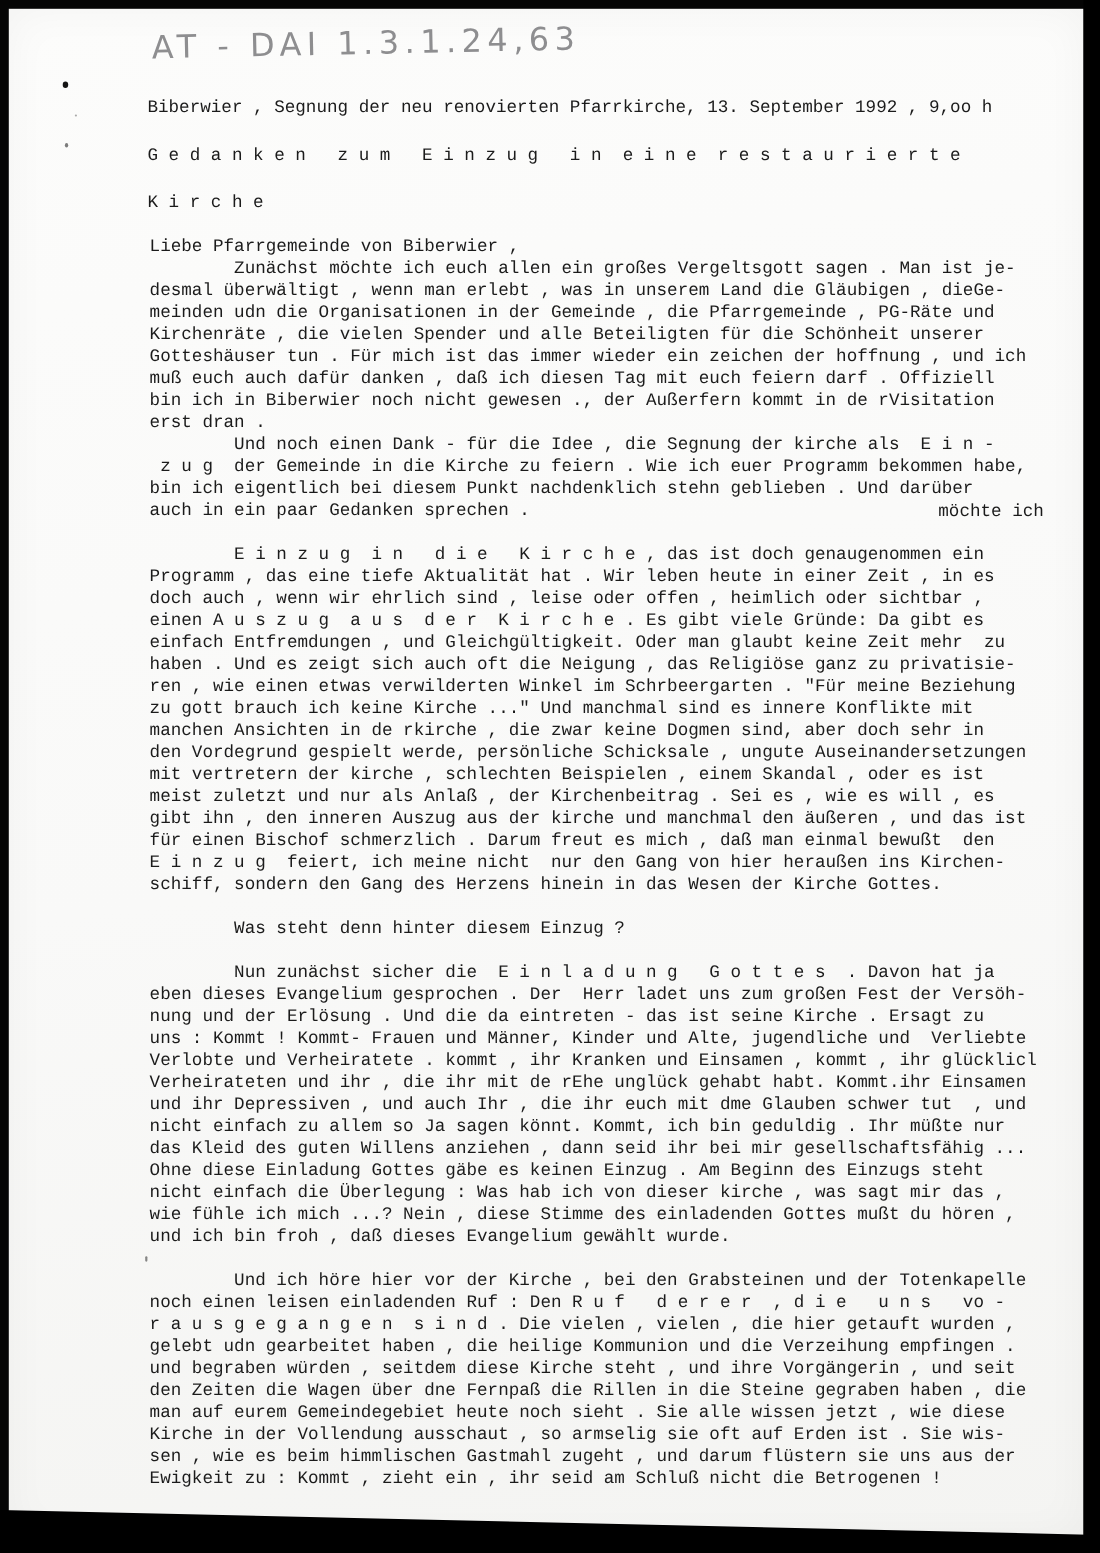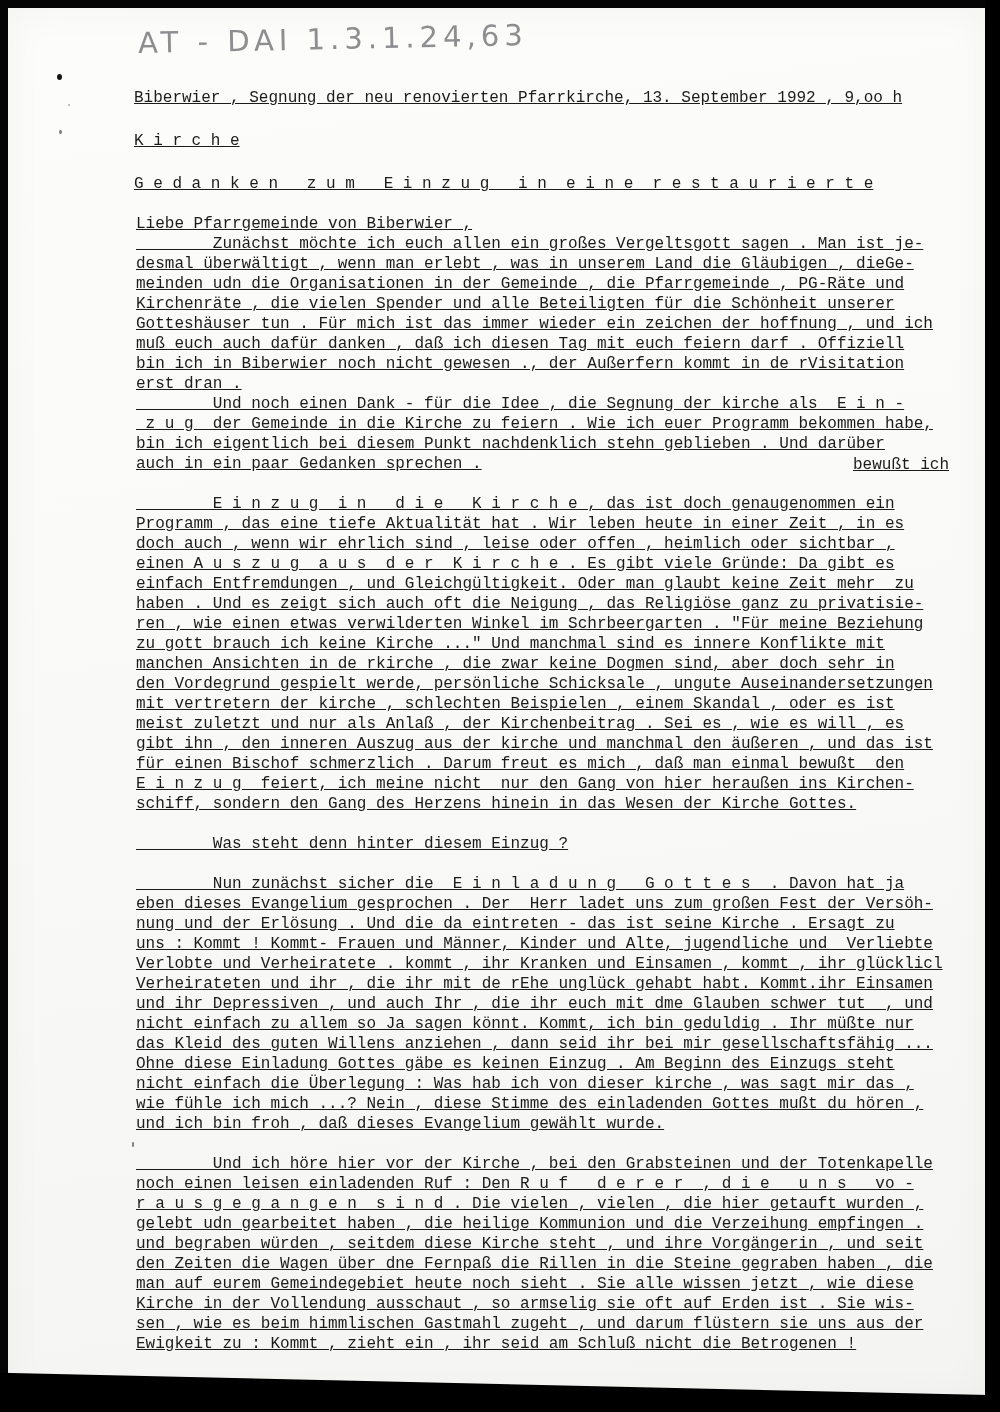--- a/index.html
+++ b/index.html
@@ -48,21 +48,20 @@
     white-space: nowrap;
     font-weight: 400;
   }
   .typed {
     color: #1b1b1b;
     font-family: "Liberation Mono", monospace;
     font-size: 16px;
     line-height: 20px;
     white-space: pre;
     letter-spacing: 0px;
-    text-decoration: underline;
   }
   .header-block {
     position: absolute;
     left: 126px;
     top: 80px;
   }
   .header-block .h-line {
     margin-bottom: 23px;
   }
   .body-block {
@@ -97,22 +96,22 @@
 </head>
 <body>
 
 <div class="scan">
   <div class="paper">
 
     <div class="annotation">AT - DAI 1.3.1.24,63</div>
 
     <div class="header-block">
       <div class="typed h-line">Biberwier , Segnung der neu renovierten Pfarrkirche, 13. September 1992 , 9,oo h</div>
+      <div class="typed h-line">G e d a n k e n   z u m   E i n z u g   i n  e i n e  r e s t a u r i e r t e</div>
       <div class="typed h-line">K i r c h e</div>
-      <div class="typed h-line">G e d a n k e n   z u m   E i n z u g   i n  e i n e  r e s t a u r i e r t e</div>
     </div>
 
     <div class="typed body-block">Liebe Pfarrgemeinde von Biberwier ,
         Zunächst möchte ich euch allen ein großes Vergeltsgott sagen . Man ist je-
 desmal überwältigt , wenn man erlebt , was in unserem Land die Gläubigen , dieGe-
 meinden udn die Organisationen in der Gemeinde , die Pfarrgemeinde , PG-Räte und
 Kirchenräte , die vielen Spender und alle Beteiligten für die Schönheit unserer
 Gotteshäuser tun . Für mich ist das immer wieder ein zeichen der hoffnung , und ich
 muß euch auch dafür danken , daß ich diesen Tag mit euch feiern darf . Offiziell
 bin ich in Biberwier noch nicht gewesen ., der Außerfern kommt in de rVisitation
@@ -159,21 +158,21 @@
 noch einen leisen einladenden Ruf : Den R u f   d e r e r  , d i e   u n s   vo -
 r a u s g e g a n g e n  s i n d . Die vielen , vielen , die hier getauft wurden ,
 gelebt udn gearbeitet haben , die heilige Kommunion und die Verzeihung empfingen .
 und begraben würden , seitdem diese Kirche steht , und ihre Vorgängerin , und seit
 den Zeiten die Wagen über dne Fernpaß die Rillen in die Steine gegraben haben , die
 man auf eurem Gemeindegebiet heute noch sieht . Sie alle wissen jetzt , wie diese
 Kirche in der Vollendung ausschaut , so armselig sie oft auf Erden ist . Sie wis-
 sen , wie es beim himmlischen Gastmahl zugeht , und darum flüstern sie uns aus der
 Ewigkeit zu : Kommt , zieht ein , ihr seid am Schluß nicht die Betrogenen !</div>
 
-    <div class="typed insertion">bewußt ich</div>
+    <div class="typed insertion">möchte ich</div>
 
     <span class="speck s1"></span>
     <span class="speck s2"></span>
     <span class="speck s3"></span>
     <span class="speck s4"></span>
   </div>
 
   <div class="bottom-band"></div>
   <div class="edge-right"></div>
 </div>

